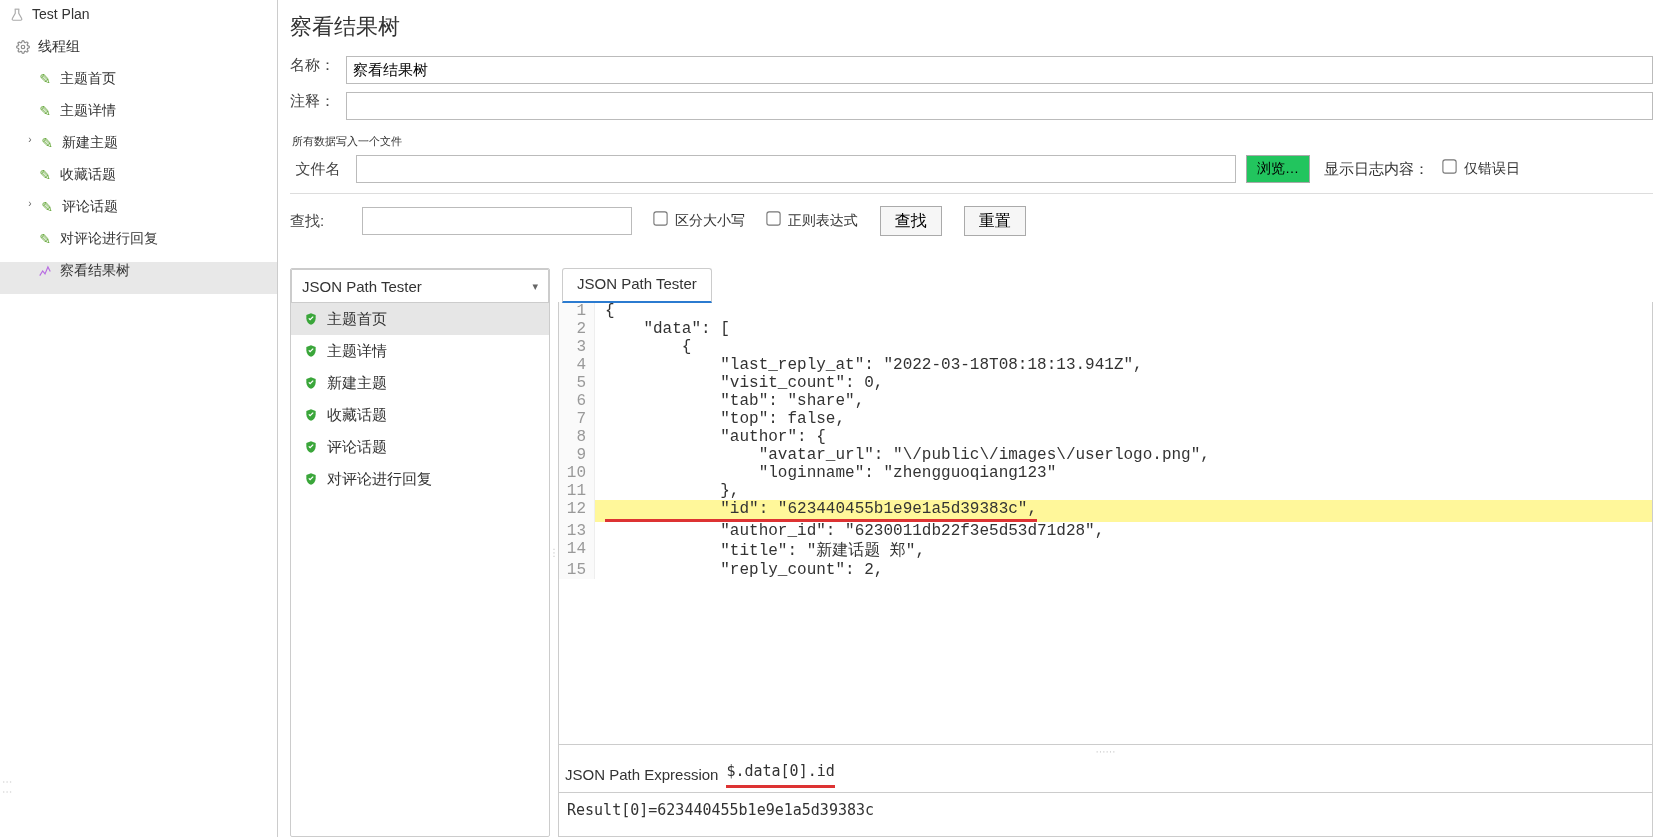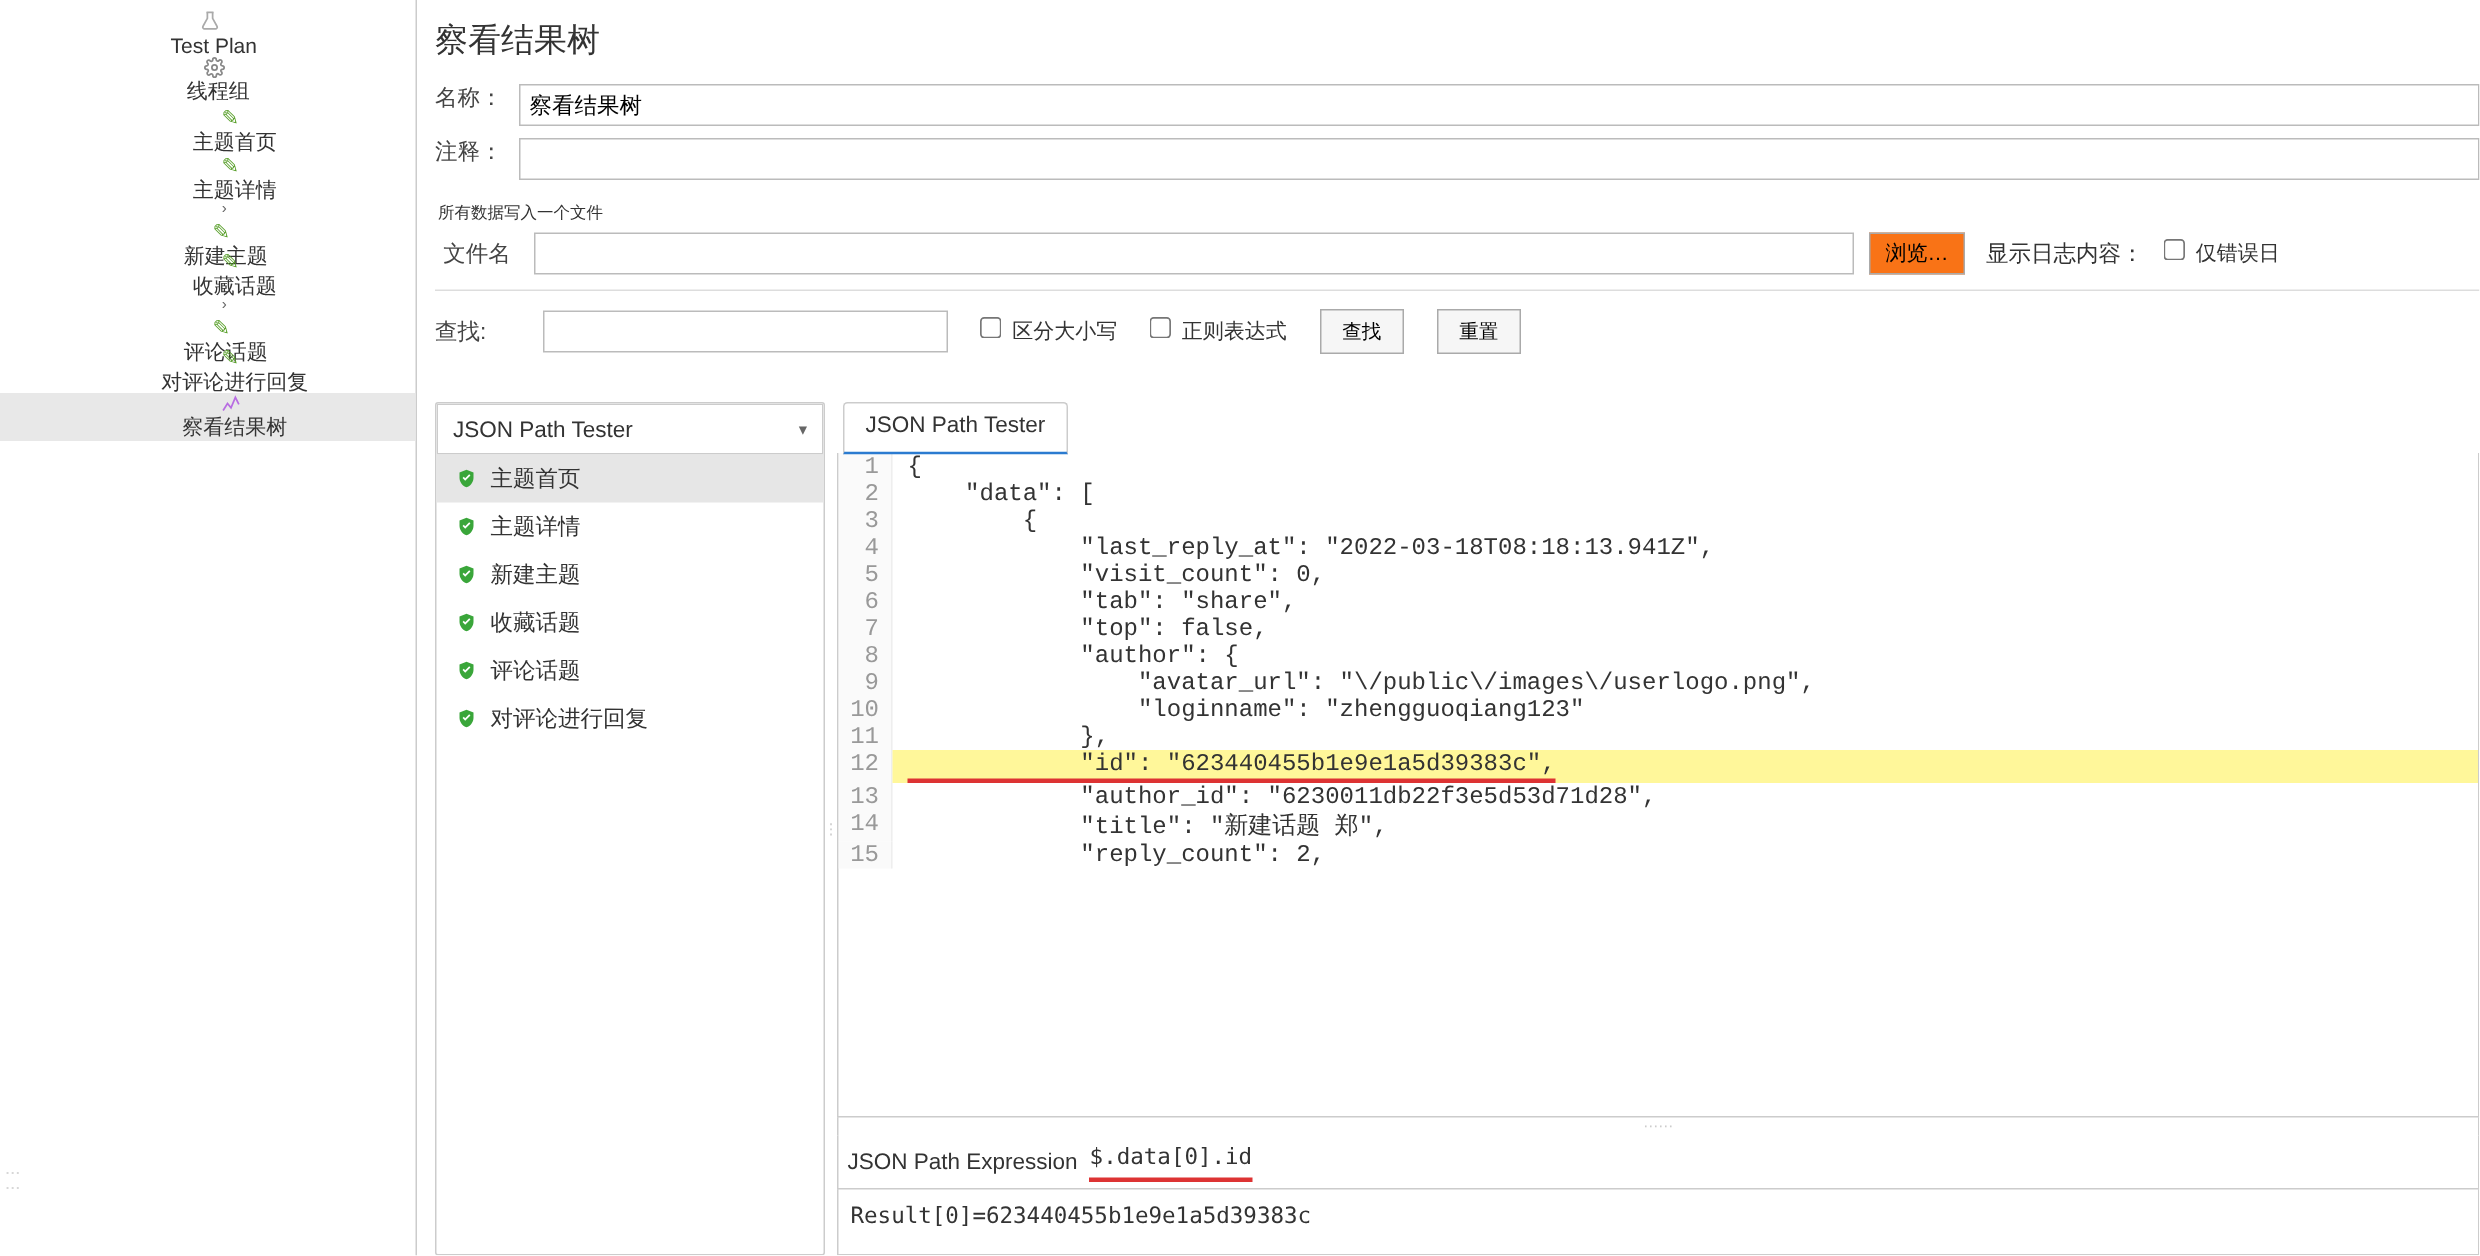--- a/index.html
+++ b/index.html
@@ -15,26 +15,24 @@
   }
   
   .tree-panel {
     width: 278px;
     border-right: 1px solid #ccc;
     padding-top: 6px;
     position: relative;
   }
   .tree-item {
     display: flex;
-    align-items: center;
     height: 32px;
     padding-left: 8px;
     cursor: default;
     white-space: nowrap;
-    flex-direction: column;
   }
   .tree-item.selected { background: #e8e8e8; }
   .tree-ic { width: 18px; height: 18px; margin-right: 6px; display: inline-flex; align-items: center; justify-content: center; }
   .tree-ic.flask { color: #aaa; }
   .tree-ic.gear { color: #888; }
   .tree-ic.pencil { color: #5aa02c; }
   .tree-ic.graph { color: #b86de2; }
   .tree-caret {
     width: 12px; height: 12px; display:inline-block;
     color:#666; font-size:10px; text-align:center; line-height:12px;
@@ -61,30 +59,30 @@
   .form-label { width: 56px; font-size: 15px; color:#444; }
   .form-input {
     flex:1; height:28px; border:1px solid #bbb; background:#fff; padding:0 6px;
     font-size:15px;
   }
   .section-label { font-size:11px; padding:10px 0 4px 2px; }
   .file-row { display:flex; align-items:center; gap:10px; padding:2px 0; }
   .file-row .form-label { width:56px;text-align:center; }
   .file-row .form-input { max-width: 880px; }
   .browse-btn {
-    height:28px; padding:0 10px; border:1px solid #aaa; background:#f97316; font-size:14px;
+    height:28px; padding:0 10px; border:1px solid #aaa; background:#22c55e; font-size:14px;
   }
   .log-label { font-size:15px; padding:0 4px; }
   .chk { transform: scale(1.1); margin-right:4px; }
   .divider { border-top:1px solid #ddd; margin:8px 0; }
   .search-row { display:flex; align-items:center; gap:22px; padding-top:4px; }
   .search-row .form-label { width:50px; }
   .search-input { width:270px; height:28px; border:1px solid #bbb; padding:0 6px; }
   .btn {
-    height:30px; padding:0 14px; border:1px solid #aaa; background:#f6f6f6; font-size:13px;
+    height:30px; padding:0 14px; border:1px solid #aaa; background:#f6f6f6; font-size:16px;
   }
   
   .lower { flex:1; display:flex; gap:0; margin-top:32px; overflow:hidden; position:relative; }
   .results-col { width:260px; border:1px solid #ccc; border-radius:2px; overflow:hidden; background:#fff; }
   .dropdown-select {
     width:100%; height:34px; border:1px solid #ccc; border-bottom:1px solid #ccc;
     display:flex; align-items:center; justify-content:space-between;
     padding:0 10px; font-size:15px; background:#fff;
   }
   .dd-caret { font-size:11px; color:#666; }

